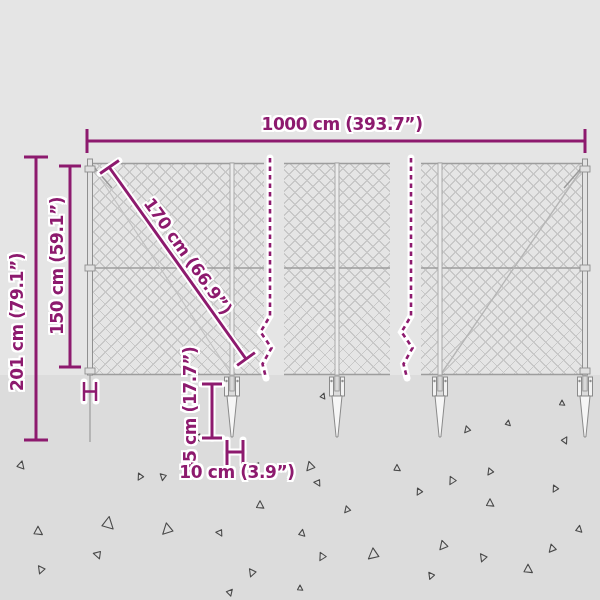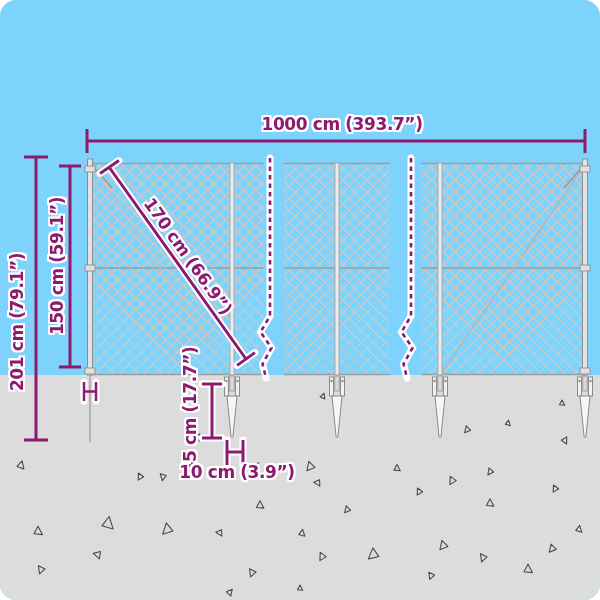--- a/index.html
+++ b/index.html
@@ -1,23 +1,22 @@
 <!DOCTYPE html>
 <html style="--accent: #8d1a6e; --ground: #dcdcdc;"><head>
 <meta charset="utf-8">
 <style>
   :root{
     --accent:#8d1a6e;
     --ground:#dcdcdc;
   }
   html,body{margin:0;padding:0;background:#fff;}
   .canvas{
-    position:relative;width:600px;height:600px;overflow:hidden;background:#7dd3fc;
+    position:relative;width:600px;height:600px;overflow:hidden;background:#e5e5e5;
     font-family:"DejaVu Sans","Liberation Sans",sans-serif;
-    border-radius:16px;
   }
   .ground{
     position:absolute;left:0;top:375px;width:600px;height:225px;
     background:var(--ground);
   }
   .mesh{
     position:absolute;top:163px;height:212px;
     background-image:
       repeating-linear-gradient(45deg,#c8c8c8 0,#c8c8c8 1.3px,transparent 1.3px,transparent 8.5px),
       repeating-linear-gradient(-45deg,#c8c8c8 0,#c8c8c8 1.3px,transparent 1.3px,transparent 8.5px);

